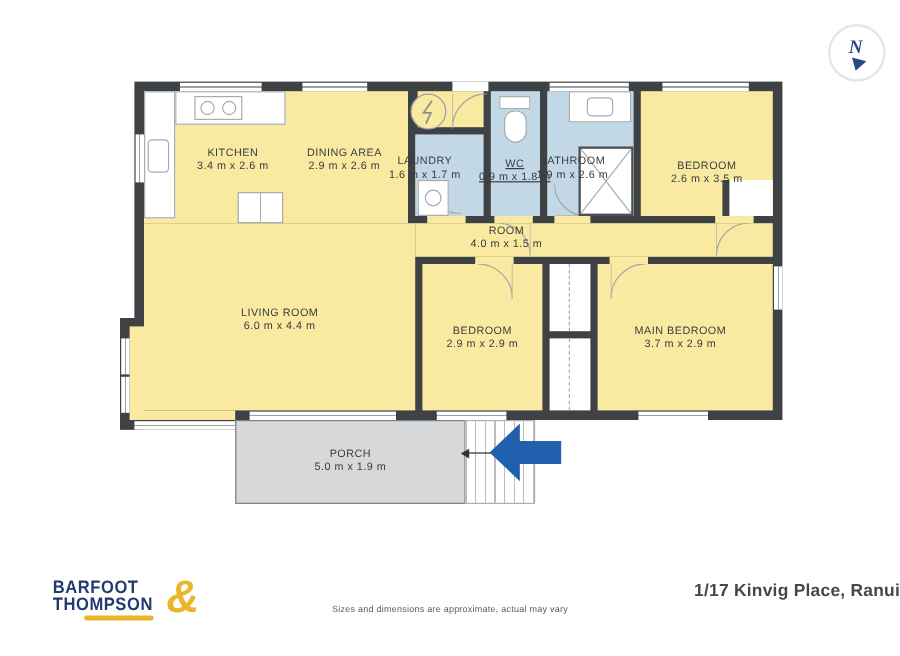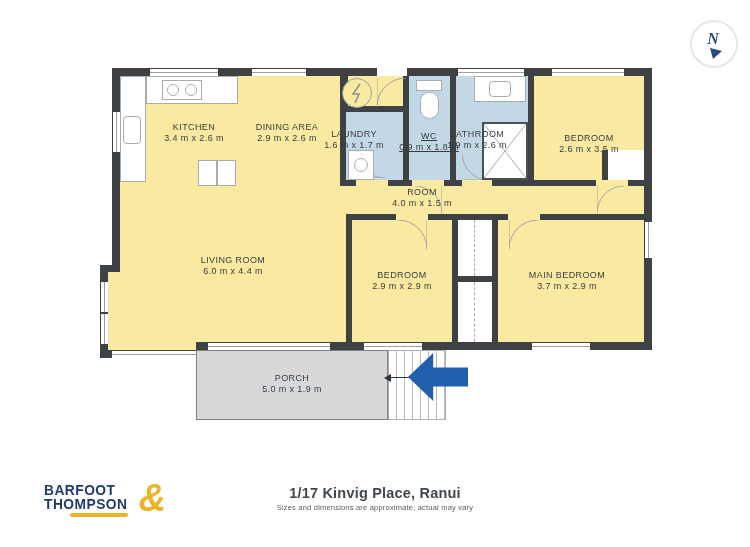--- a/index.html
+++ b/index.html
@@ -213,14 +213,14 @@
     <path d="M18,26 L30,29 L21,37 Z" fill="#2b4a7e"></path>
   </svg>
 </div>
 
 <div class="logo">
   <div class="l1">BARFOOT</div>
   <div class="l2">THOMPSON</div>
   <div class="amp">&amp;</div>
   <div class="bar"></div>
 </div>
-<div class="addr" style="top:485px;">1/17 Kinvig Place, Ranui</div>
+<div class="addr" style="top:485px;text-align:right;">1/17 Kinvig Place, Ranui</div>
 <div class="disc" style="top:503px;">Sizes and dimensions are approximate, actual may vary</div>
 
 </body></html>

